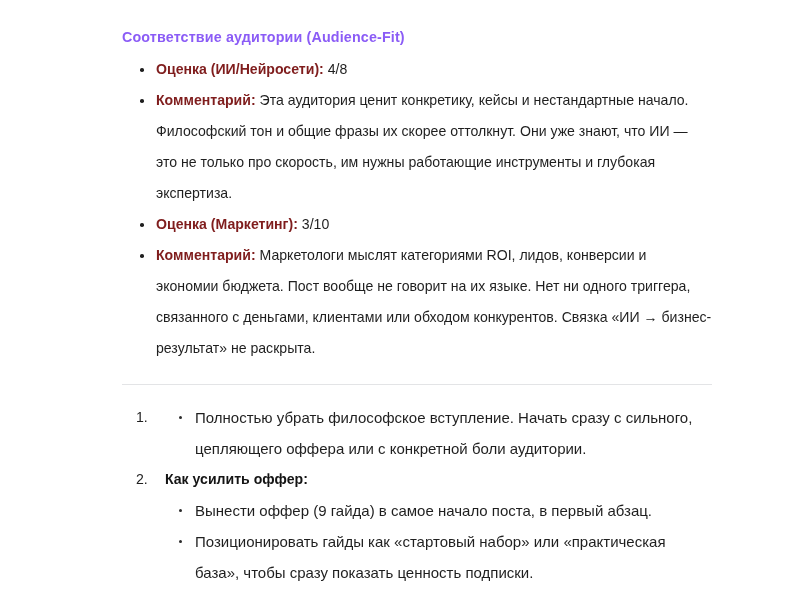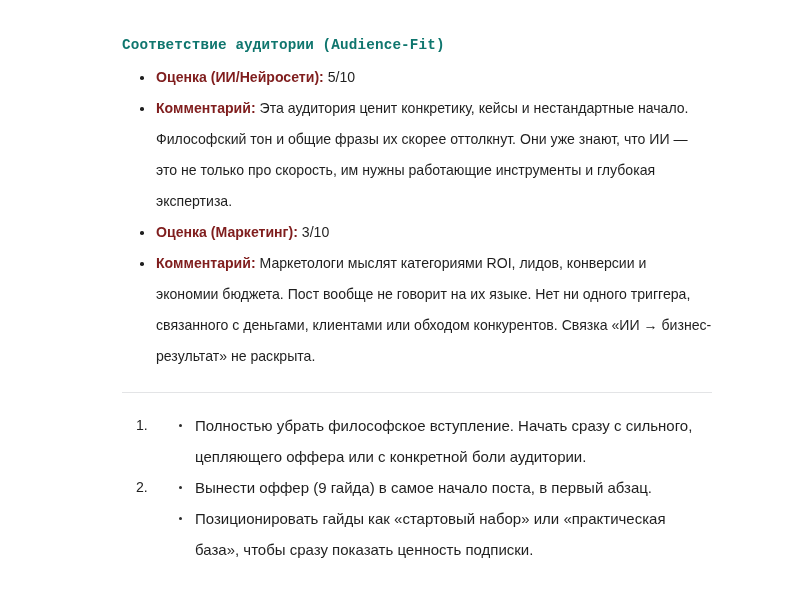--- a/index.html
+++ b/index.html
@@ -21,24 +21,23 @@
     width: 800px;
     height: 589px;
     box-sizing: border-box;
     padding: 18px 88px 0 122px;
   }
 
   .section-heading {
     font-size: 14.3px;
     font-weight: 700;
     line-height: 31px;
-    color: #0f766e;
+    color: #8b5cf6;
     letter-spacing: 0.01em;
-    margin: 12px 0 1px 0;
-    font-family: Liberation Mono, monospace;
+    margin: 4px 0 1px 0;
   }
 
   
   ul.bullets {
     list-style: none;
     margin: 0;
     padding: 0;
   }
   ul.bullets > li {
     position: relative;
@@ -129,21 +128,21 @@
 </head>
 <body>
 
 <div class="page">
 
   <h2 class="section-heading">Соответствие аудитории (Audience-Fit)</h2>
 
   <ul class="bullets">
     <li>
       <span class="lbl">Оценка (ИИ/Нейросети):</span>
-      <span>5/10</span>
+      <span>4/8</span>
     </li>
     <li>
       <span class="lbl">Комментарий:</span>
       <span>Эта аудитория ценит конкретику, кейсы и нестандартные начало. Философский тон и общие фразы их скорее оттолкнут. Они уже знают, что ИИ — это не только про скорость, им нужны работающие инструменты и глубокая экспертиза.</span>
     </li>
     <li>
       <span class="lbl">Оценка (Маркетинг):</span>
       <span>3/10</span>
     </li>
     <li>
@@ -157,20 +156,21 @@
 
   <ol class="numbered">
 
     <li class="step">
       <ul class="subbullets">
         <li>Полностью убрать философское вступление. Начать сразу с сильного, цепляющего оффера или с конкретной боли аудитории.</li>
       </ul>
     </li>
 
     <li class="step">
+      <span class="step-title">Как усилить оффер:</span>
       <ul class="subbullets">
         <li>Вынести оффер (9 гайда) в самое начало поста, в первый абзац.</li>
         <li>Позиционировать гайды как «стартовый набор» или «практическая база», чтобы сразу показать ценность подписки.</li>
 
       </ul>
     </li>
 
   </ol>
 
 </div>

